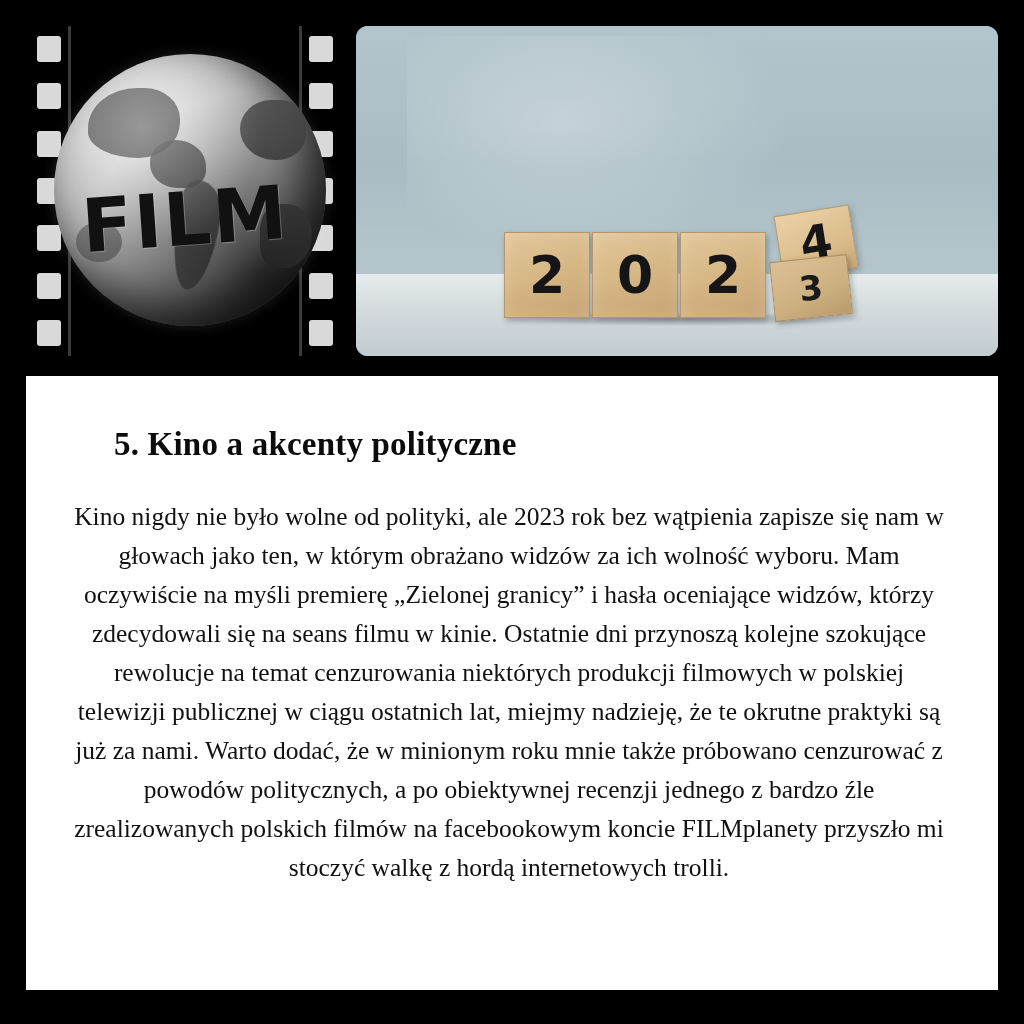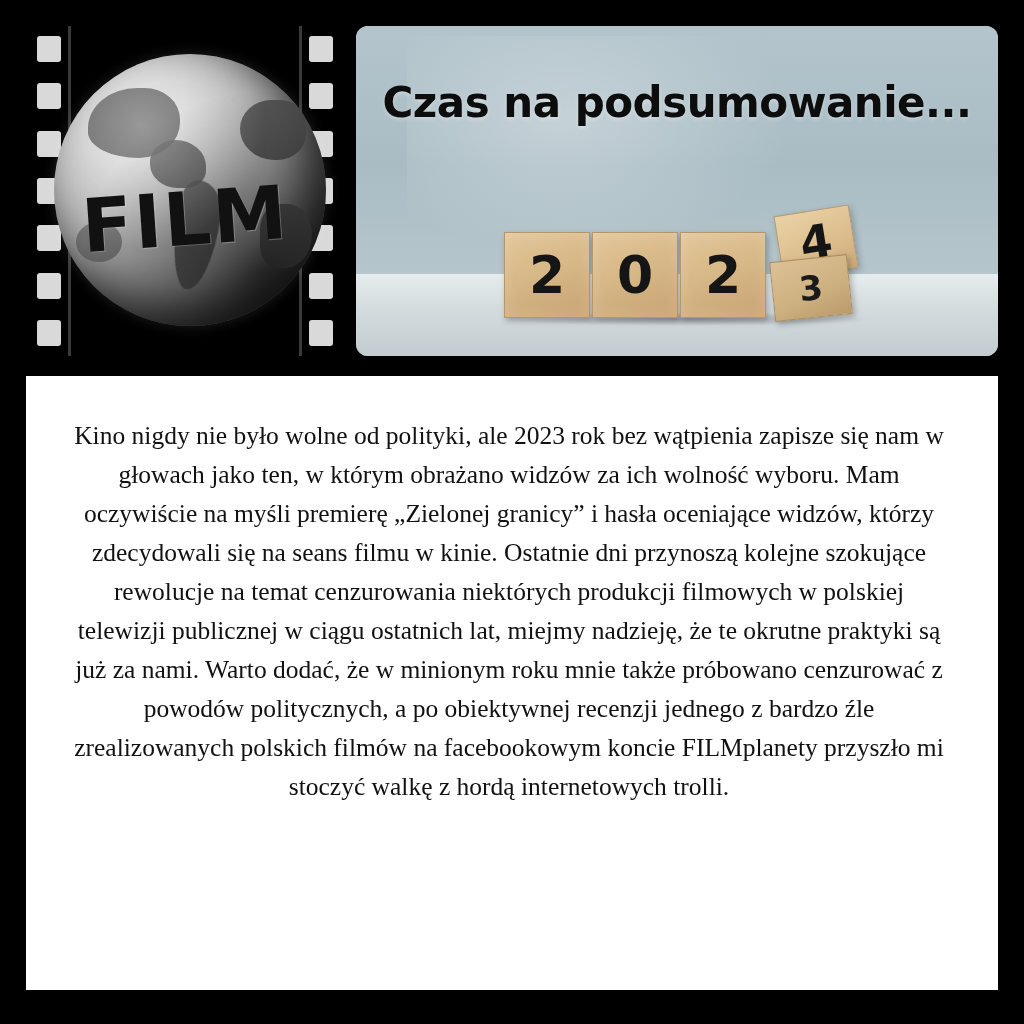--- a/index.html
+++ b/index.html
@@ -299,30 +299,30 @@
       </div>
       <div class="logo-word">FILM</div>
     </div>
 
     <div class="photo-panel">
       <div class="photo-wall">
         <div class="photo-wall-glow"></div>
       </div>
       <div class="photo-table"></div>
       <div class="cube-shadow"></div>
-      <div class="photo-title">Czas na podsumowanie...</div>
       <div class="cubes">
         <div class="cube">2</div>
         <div class="cube">0</div>
         <div class="cube">2</div>
         <div class="cube-flip">
           <div class="cube-top">4</div>
           <div class="cube-bottom">3</div>
         </div>
       </div>
     </div>
   </div>
 
   <div class="article-card">
+    <h1 class="article-heading">5. Kino a akcenty polityczne</h1>
     <p class="article-body">Kino nigdy nie było wolne od polityki, ale 2023 rok bez wątpienia zapisze się nam w głowach jako ten, w którym obrażano widzów za ich wolność wyboru. Mam oczywiście na myśli premierę „Zielonej granicy” i hasła oceniające widzów, którzy zdecydowali się na seans filmu w kinie. Ostatnie dni przynoszą kolejne szokujące rewolucje na temat cenzurowania niektórych produkcji filmowych w polskiej telewizji publicznej w ciągu ostatnich lat, miejmy nadzieję, że te okrutne praktyki są już za nami. Warto dodać, że w minionym roku mnie także próbowano cenzurować z powodów politycznych, a po obiektywnej recenzji jednego z bardzo źle zrealizowanych polskich filmów na facebookowym koncie FILMplanety przyszło mi stoczyć walkę z hordą internetowych trolli.</p>
   </div>
 
 </div>
 
 </body></html>

